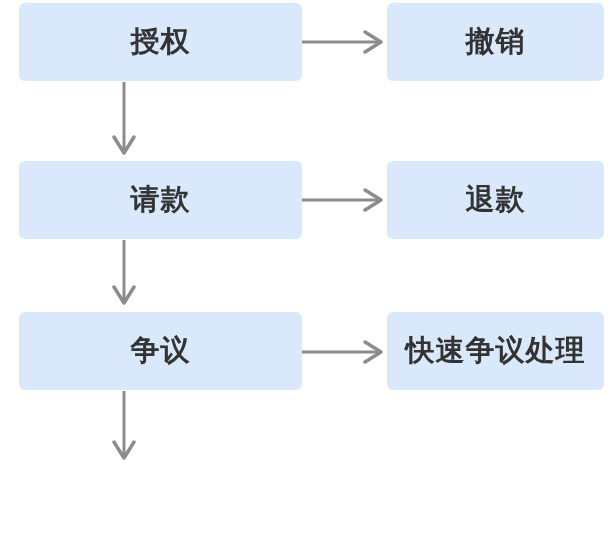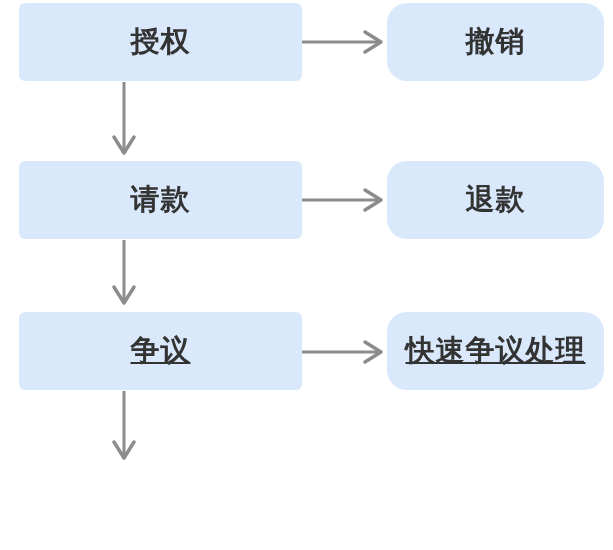--- a/index.html
+++ b/index.html
@@ -25,24 +25,24 @@
     color: #333333;
     font-size: 29px;
     font-weight: 700;
     letter-spacing: 1px;
     height: 78px;
     box-sizing: border-box;
     text-align: center;
     user-select: none;
   }
   .col-left  { left: 3px;   width: 283px; margin-left: 16px; }
-  .col-right { left: 387px; width: 217px; border-radius: 20px; }
+  .col-right { left: 387px; width: 217px; }
   .row-1 { top: 3px; }
   .row-2 { top: 161px; }
-  .row-3 { top: 312px; text-decoration: underline; }
+  .row-3 { top: 312px; }
   .row-4 { top: 467px; }
   .edges {
     position: absolute;
     left: 0;
     top: 0;
     width: 613px;
     height: 550px;
     pointer-events: none;
   }
   .edge {

